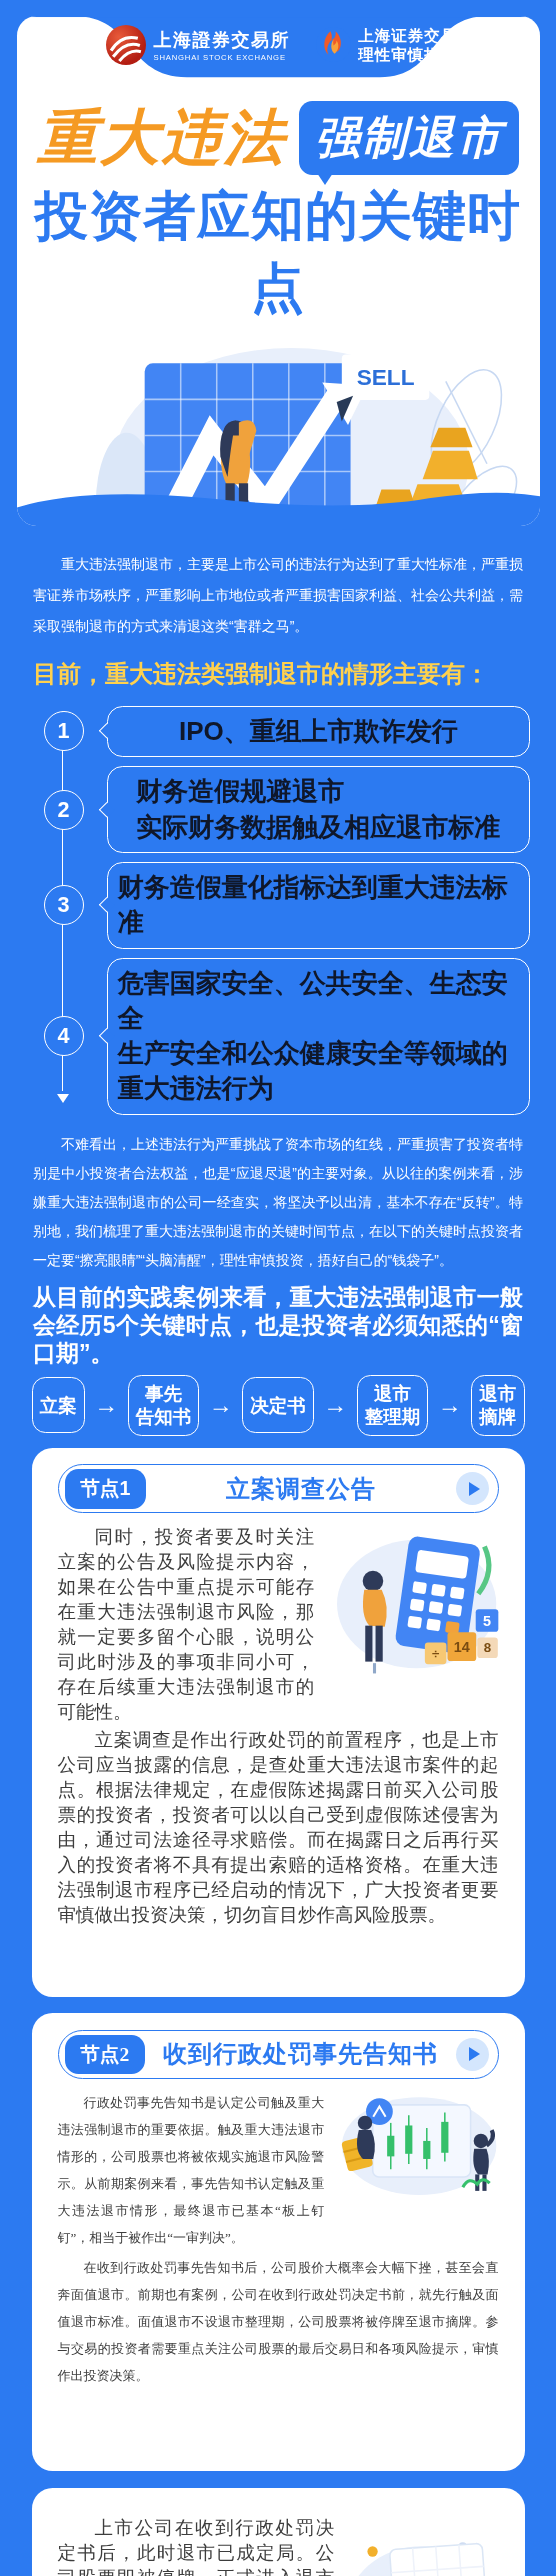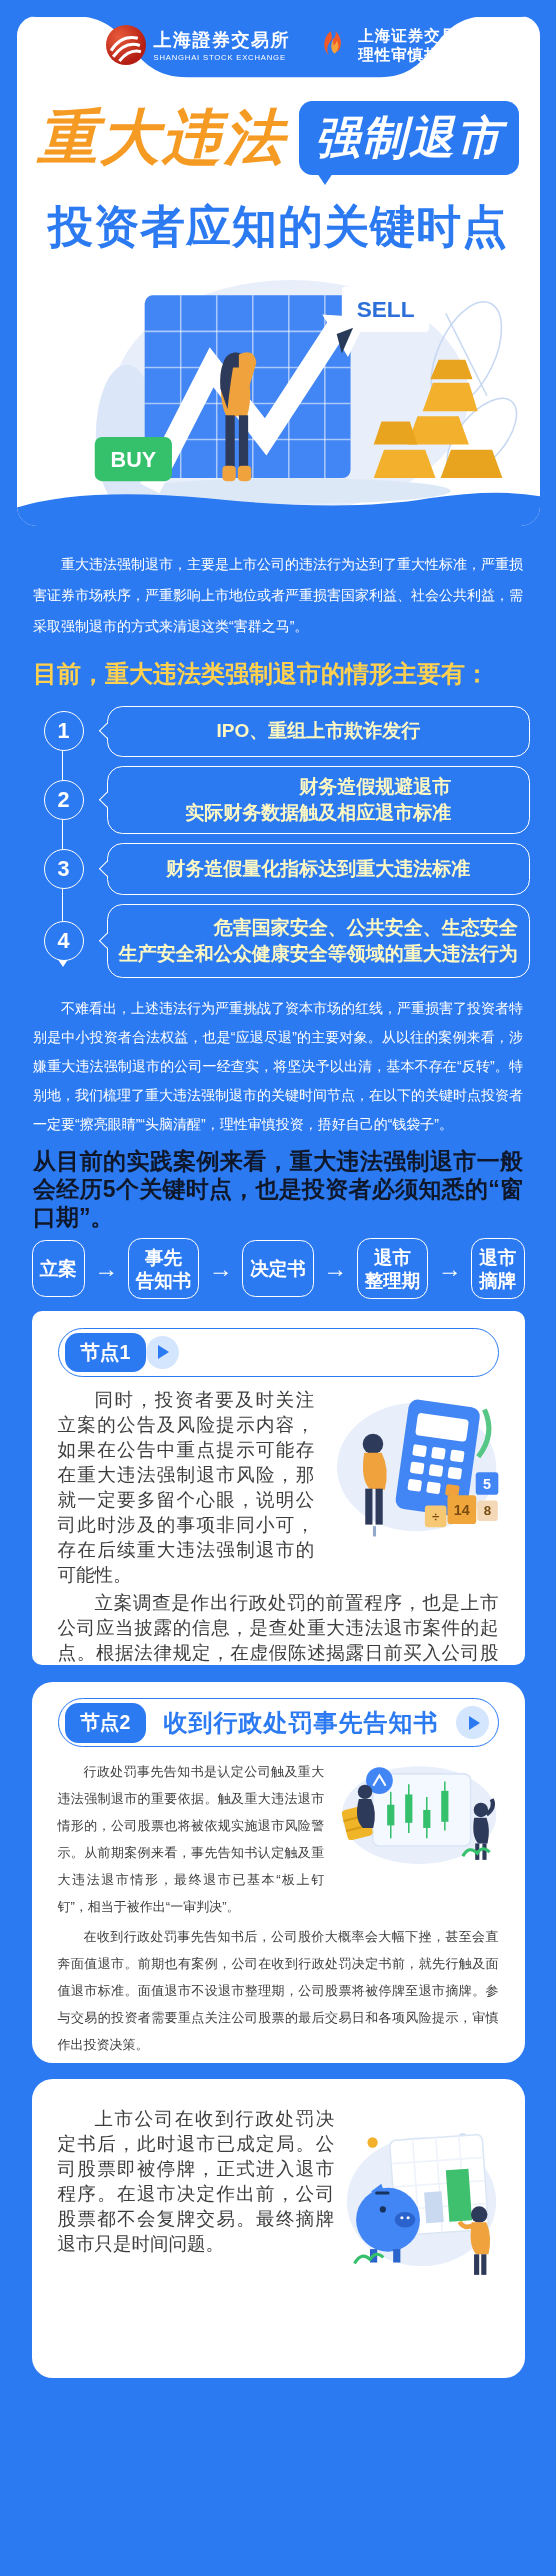--- a/index.html
+++ b/index.html
@@ -17,38 +17,38 @@
   .logo1-txt .en{color:#fff;font-size:7.7px;letter-spacing:0.8px;margin-top:1.5px;}
   .logo2{display:flex;align-items:center;gap:6.2px;}
   .flame{width:37px;height:37px;border-radius:50%;position:relative;flex:0 0 auto;overflow:hidden;}
   .logo2-txt div{color:#fff;font-size:15.5px;font-weight:bold;letter-spacing:1px;line-height:19px;}
 
   .title-wrap{position:relative;margin-top:82px;text-align:center;}
   .title-row1{display:flex;justify-content:center;align-items:center;gap:13.4px;font-style:italic;}
   .t-orange{color:#f59a23;font-size:60px;font-weight:900;letter-spacing:2.1px;}
   .t-bubble{position:relative;background:#2c7af1;color:#fff;font-size:45px;font-weight:900;letter-spacing:2.1px;padding:7.2px 15.5px;border-radius:13.4px;}
   .t-bubble:after{content:"";position:absolute;left:17.5px;bottom:-10.3px;width:0;height:0;border-left:8.2px solid transparent;border-right:8.2px solid transparent;border-top:12.4px solid #2c7af1;}
-  .title-row2{margin-top:18px;color:#2c7af1;font-size:45px;font-weight:900;letter-spacing:1px;}
+  .title-row2{margin-top:2px;color:#2c7af1;font-size:53px;font-weight:900;letter-spacing:1px;}
   .hero{display:block;margin:10.3px auto 0;}
   .panel-wave{position:absolute;bottom:-1px;left:0;width:523px;height:44px;}
 
   
   .para{width:490px;margin:8px auto;color:#ffffff;font-size:14px;line-height:31px;text-align:justify;text-indent:2em;}
   .para.p2{line-height:29px;}
   .yellow-head{width:490px;margin:16.5px auto 0;color:#ffd14e;font-size:24px;font-weight:900;}
-  .yellow2{width:490px;margin:2.6px auto 0;color:#0f172a;font-size:23px;line-height:28px;font-weight:900;text-align:justify;}
+  .yellow2{width:490px;margin:2.6px auto 0;color:#ffffff;font-size:23px;line-height:28px;font-weight:900;text-align:justify;}
   .mt45{margin-top:23px;} .mt30{margin-top:15.5px;}
 
   
   .items{position:relative;width:523px;margin:15.5px auto 0;}
   .items .rail{position:absolute;left:45px;top:5.2px;bottom:24px;width:1.5px;background:#fff;}
   .rail-arrow{position:absolute;left:40px;bottom:11.3px;width:0;height:0;border-left:6.2px solid transparent;border-right:6.2px solid transparent;border-top:9.3px solid #fff;}
   .item{display:flex;align-items:center;margin-bottom:9.3px;}
   .item .num{flex:0 0 auto;width:38px;height:38px;margin-left:27px;border:1.5px solid #fff;border-radius:50%;background:#2c7af1;color:#fff;font-size:21.6px;font-weight:bold;display:flex;align-items:center;justify-content:center;position:relative;z-index:1;}
-  .bubble{position:relative;flex:1;margin-left:23px;margin-right:9.3px;border:1.5px solid #fff;border-radius:15.5px;color:#fef9c3;font-size:19px;font-weight:bold;line-height:1.35;text-align:right;display:flex;align-items:center;justify-content:center;white-space:pre-line;padding:7.2px 10.3px;}
+  .bubble{position:relative;flex:1;margin-left:23px;margin-right:9.3px;border:1.5px solid #fff;border-radius:15.5px;color:#0f172a;font-size:26px;font-weight:bold;line-height:1.35;text-align:left;display:flex;align-items:center;justify-content:center;white-space:pre-line;padding:7.2px 10.3px;}
   .bubble .tail{position:absolute;left:-6.7px;top:50%;transform:translateY(-50%) rotate(45deg);width:10.3px;height:10.3px;background:#2c7af1;border-left:1.5px solid #fff;border-bottom:1.5px solid #fff;}
   .b1{min-height:35px;} .b2{min-height:50px;} .b3{min-height:35px;} .b4{min-height:58px;}
 
   
   .flow{width:493px;margin:7.7px auto 0;display:flex;align-items:center;justify-content:space-between;}
   .flow-box{border:1.5px solid #fff;border-radius:13.4px;color:#fff;font-size:18.5px;font-weight:bold;line-height:1.25;text-align:center;padding:6.2px 7.2px;min-height:42px;display:flex;align-items:center;justify-content:center;white-space:pre-line;}
   .flow-arrow{color:#fff;font-size:24px;font-weight:bold;padding:0 1px;}
 
   
   .card{position:relative;width:493px;margin:16.5px auto 0;background:#ffffff;border-radius:20.6px;padding:16.5px 26px;box-sizing:border-box;overflow:hidden;}
@@ -58,21 +58,21 @@
   .pill .ttl{flex:1;text-align:center;color:#2c7af1;font-size:24px;font-weight:900;letter-spacing:1px;}
   .play{flex:0 0 auto;width:33px;height:33px;margin-right:8.2px;border-radius:50%;background:#d4e6fd;display:flex;align-items:center;justify-content:center;}
   .play span{display:block;width:0;height:0;border-top:7.2px solid transparent;border-bottom:7.2px solid transparent;border-left:11.3px solid #2c7af1;margin-left:3.1px;}
   .card-body{margin-top:10.3px;color:#3d3d3d;text-align:justify;}
   .card-body p{margin:0;text-indent:2em;}
   .card-body p + p{margin-top:3.1px;}
   .fl{float:right;margin:3.1px 0 4.1px 9.3px;}
   .c1 .card-body{font-size:18.5px;line-height:25px;}
   .c2 .card-body{font-size:13px;line-height:27px;}
   .c3 .card-body{font-size:18.5px;line-height:25px;}
-  .h980{height:354px;border-radius:10px;} .h740{height:381px;} .h580{height:299px;}
+  .h980{height:549px;} .h740{height:458px;font-family:Liberation Serif, serif;} .h580{height:299px;}
 </style>
 </head>
 <body>
 
 <div class="page">
 
   <div class="panel">
     <svg class="band" viewBox="0 0 1016 135" preserveAspectRatio="none">
       <path d="M0,0 H1016 V0 L1016,0 Z" fill="none"></path>
       <path d="M150,0 C255,0 235,118 345,118 H700 C815,118 795,0 900,0 L1016,0 V0 H0 Z M0,0 H150 Z" fill="none"></path>
@@ -217,20 +217,21 @@
     <div class="flow-box">退市
 整理期</div>
     <div class="flow-arrow">→</div>
     <div class="flow-box">退市
 摘牌</div>
   </div>
 
   <div class="card c1 h980 first">
     <div class="pill">
       <div class="badge">节点1</div>
+      <div class="ttl">立案调查公告</div>
       <div class="play">
           <span></span>
         </div>
     </div>
     <div class="card-body">
       <svg class="fl" width="175" height="149" viewBox="0 0 340 290" style="font-size:36px">
         <ellipse cx="180" cy="150" rx="155" ry="125" fill="#e8effb"></ellipse>
         <path d="M300,130 q34,-44 12,-92" stroke="#57c785" stroke-width="10" fill="none"></path>
         <g transform="rotate(8 220 140)">
           <rect x="150" y="25" width="140" height="215" rx="18" fill="#4285f4"></rect>

